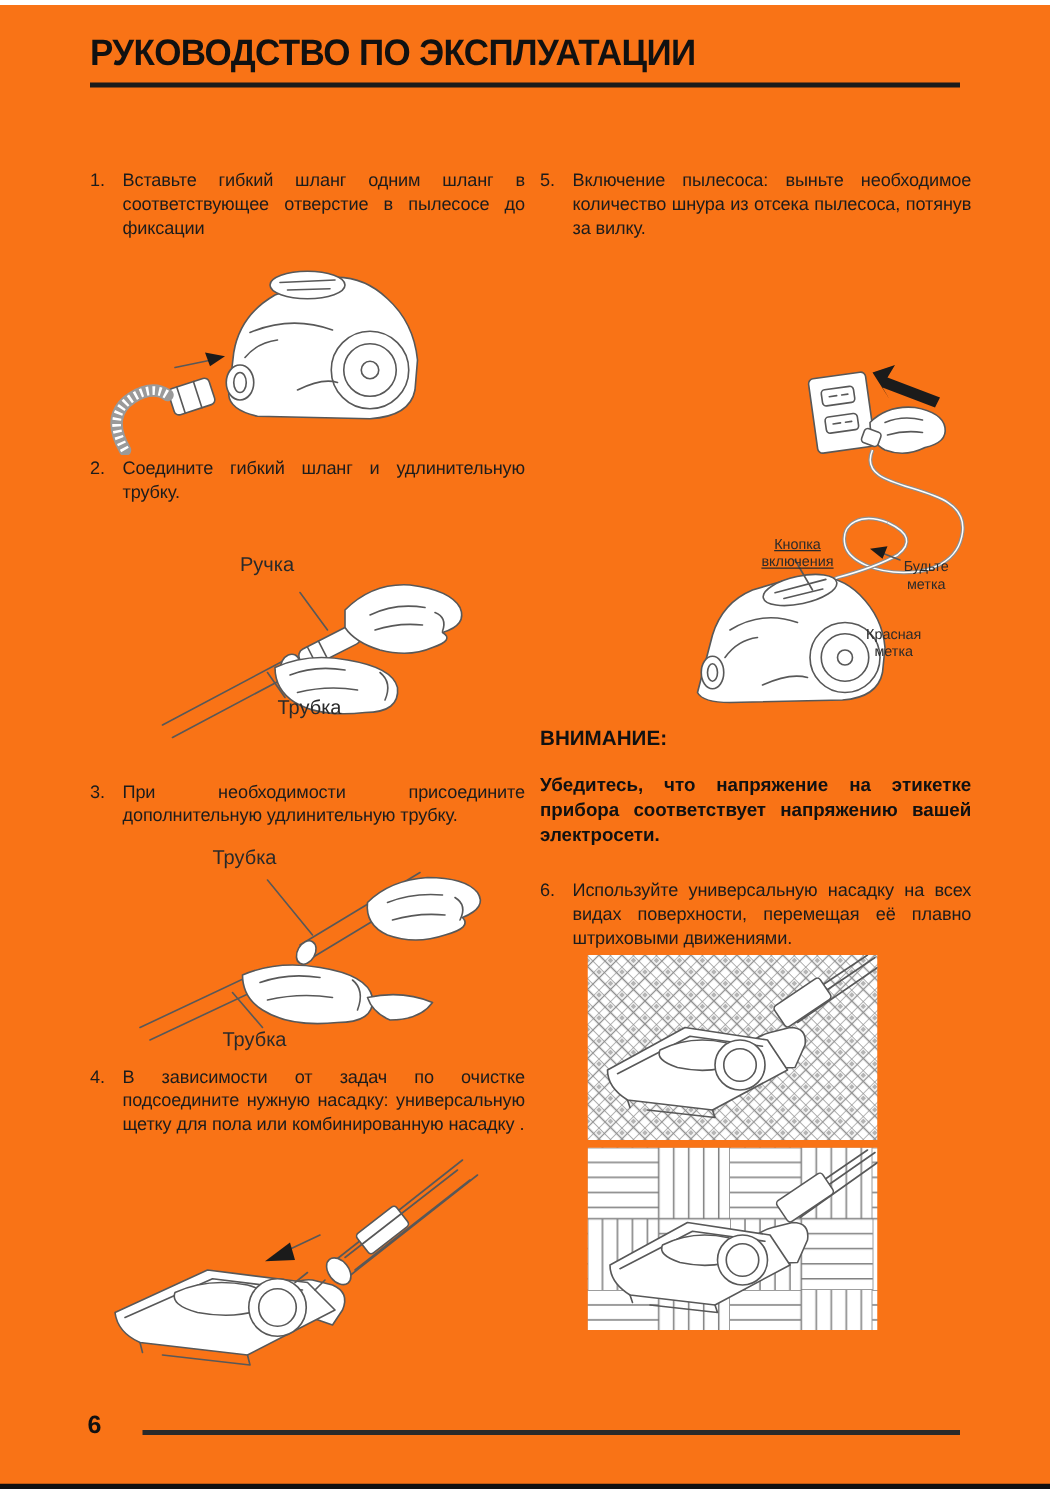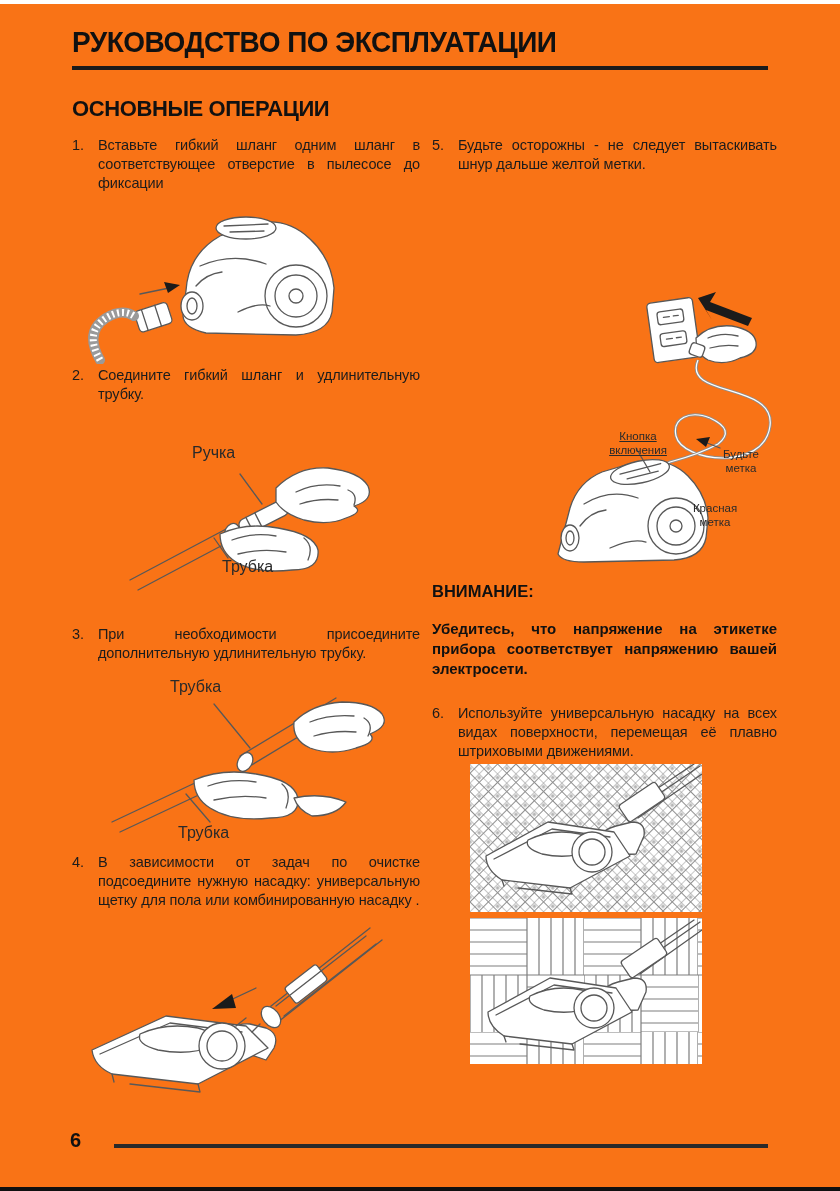--- a/index.html
+++ b/index.html
@@ -35,21 +35,20 @@
   .whitefill { fill:#ffffff; }
   .blackfill { fill:#1b1b1b; stroke:none; }
 </style>
 </head>
 <body>
 
 <div class="page">
 
   <div class="header-title">РУКОВОДСТВО ПО ЭКСПЛУАТАЦИИ</div>
   <div class="header-rule"></div>
-  <div class="section-title">ОСНОВНЫЕ ОПЕРАЦИИ</div>
 
   <div class="item col-left" style="top:132px;">
     <span class="num">1.</span>
     <span class="txt">Вставьте гибкий шланг одним шланг в соответствующее отверстие в пылесосе до фиксации</span>
   </div>
 
   <div class="fig" style="left:88px; top:190px;">
     <svg width="265" height="170" viewBox="0 0 265 170">
       <path class="lineart whitefill" d="M95,122 L99,88 Q104,58 132,42 L165,30 Q198,22 222,45 Q243,64 246,94 L244,118 Q240,139 208,141 L118,139 Q96,134 95,122 Z"></path>
       <ellipse class="lineart whitefill" cx="158" cy="34" rx="30" ry="11"></ellipse>
@@ -144,21 +143,21 @@
       <path class="lineart whitefill" d="M70,112 Q96,100 128,106 Q150,112 142,124 Q120,134 88,128 Q66,122 70,112 Z"></path>
       <circle class="lineart whitefill" cx="152" cy="124" r="23"></circle>
       <circle class="lineart" cx="152" cy="124" r="15"></circle>
       <path class="lineart" d="M166,104 L176,96 M182,110 L190,102"></path>
     </svg>
   </div>
 
   <div class="item col-right" style="top:132px;">
     <span class="num">5.</span>
     <span class="txt">
-      <p>Будьте осторожны - не следует вытаскивать шнур дальше желтой метки.</p>
+      <p>Включение пылесоса: выньте необходимое количество шнура из отсека пылесоса, потянув за вилку.</p>
     </span>
   </div>
 
   <div class="fig" style="left:540px; top:282px; width:245px; height:298px;">
     <svg width="245" height="298" viewBox="0 0 245 298">
       <g transform="rotate(-8 134 42)">
         <rect class="lineart whitefill" x="110" y="14" width="46" height="60" rx="4"></rect>
         <rect class="lineart" x="119" y="24" width="26" height="13" rx="3"></rect>
         <rect class="lineart" x="119" y="46" width="26" height="13" rx="3"></rect>
         <line class="lineart" x1="125" y1="30" x2="131" y2="30"></line>

